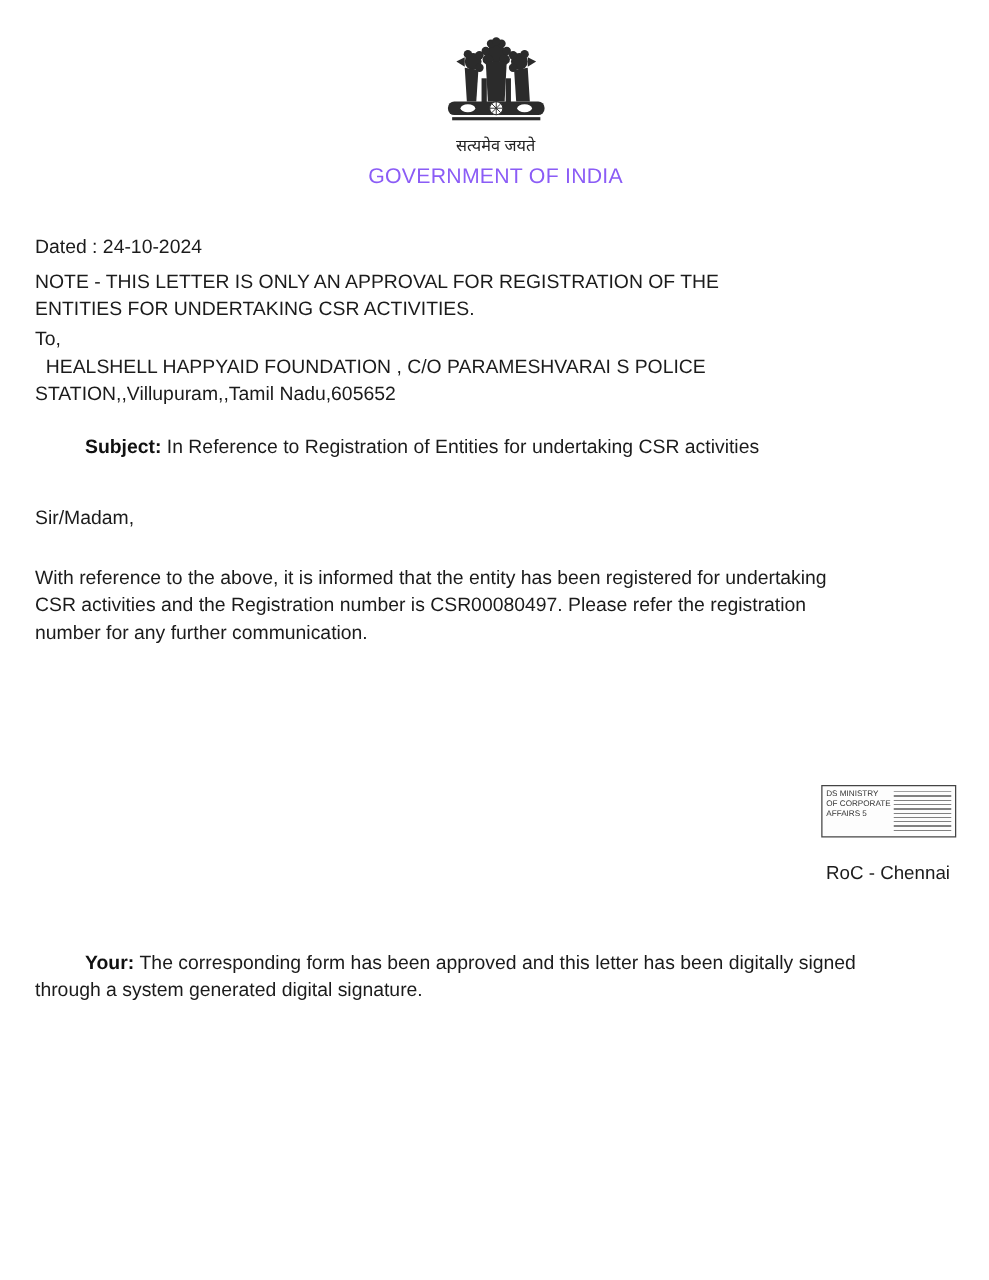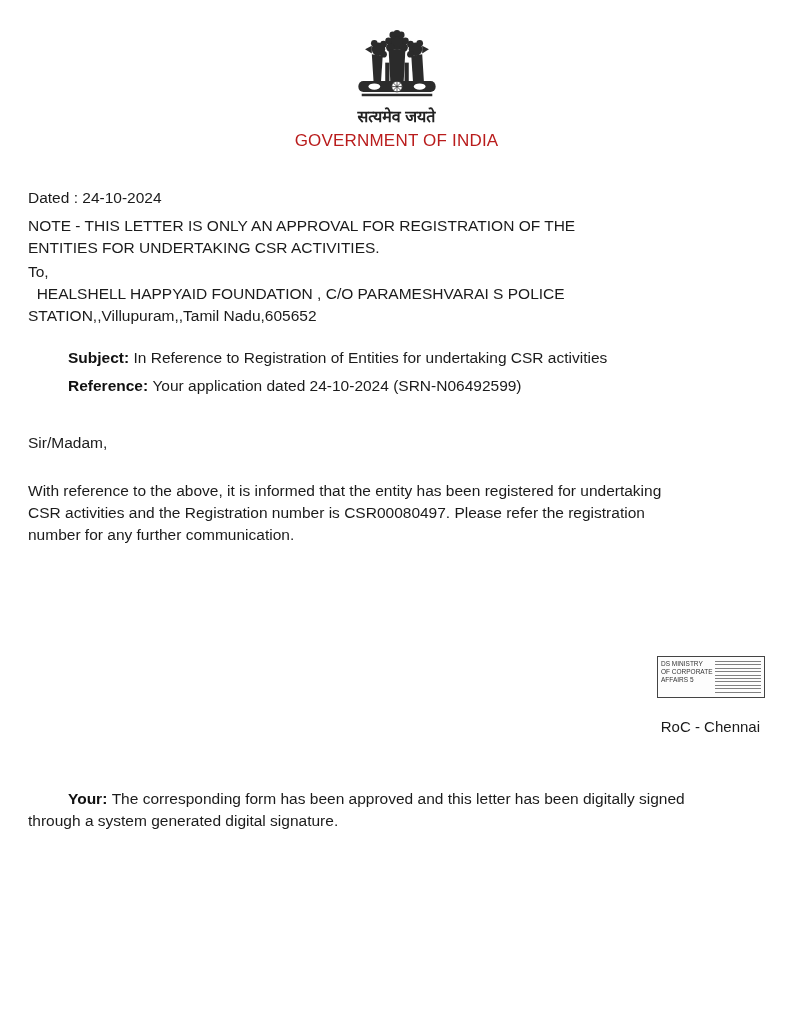--- a/index.html
+++ b/index.html
@@ -9,25 +9,25 @@
     box-sizing:border-box;
     padding:24px 26px 0 28px;
     background:#ffffff;
     font-family:"Liberation Sans", sans-serif;
     color:#1b1b1b;
     overflow:hidden;
   }
   .doc-header{text-align:center;}
   .emblem{display:block;margin:0 auto;}
   .motto{
-    font-size:16px;font-weight:bold;color:#222;
+    font-size:13px;font-weight:normal;color:#222;
     line-height:16px;margin-top:1px;
   }
   .h-line{
-    font-size:17px;line-height:28px;color:#b91c1c;
+    font-size:17px;line-height:28px;color:#8b5cf6;
     letter-spacing:0.2px;
   }
   .h-first{margin-top:2px;}
   p{margin:0;font-size:15.5px;line-height:22px;color:#1b1b1b;}
   .preline{white-space:pre-line;}
   .prewrap{white-space:pre-wrap;}
   .dated{margin-top:32px;}
   .note-caps{margin-top:6px;}
   .to-block{margin-top:2px;}
   .pan{margin-top:19px;}
@@ -117,21 +117,20 @@
     <p class="note-caps preline">NOTE - THIS LETTER IS ONLY AN APPROVAL FOR REGISTRATION OF THE
 ENTITIES FOR UNDERTAKING CSR ACTIVITIES.</p>
 
     <p class="to-block prewrap">To,
   HEALSHELL HAPPYAID FOUNDATION , C/O PARAMESHVARAI S POLICE
 STATION,,Villupuram,,Tamil Nadu,605652</p>
 
 
     <p class="subject"><b>Subject: </b><span>In Reference to Registration of Entities for undertaking CSR activities</span></p>
 
-    <p class="reference"><b>Reference: </b><span>Your application dated 24-10-2024 (SRN-N06492599)</span></p>
 
     <p class="salutation">Sir/Madam,</p>
 
     <p class="body-para preline">With reference to the above, it is informed that the entity has been registered for undertaking
 CSR activities and the Registration number is CSR00080497. Please refer the registration
 number for any further communication.</p>
 
     <div class="sig-area">
       <div class="stamp">
         <div class="stamp-label">DS MINISTRY OF CORPORATE AFFAIRS 5</div>

